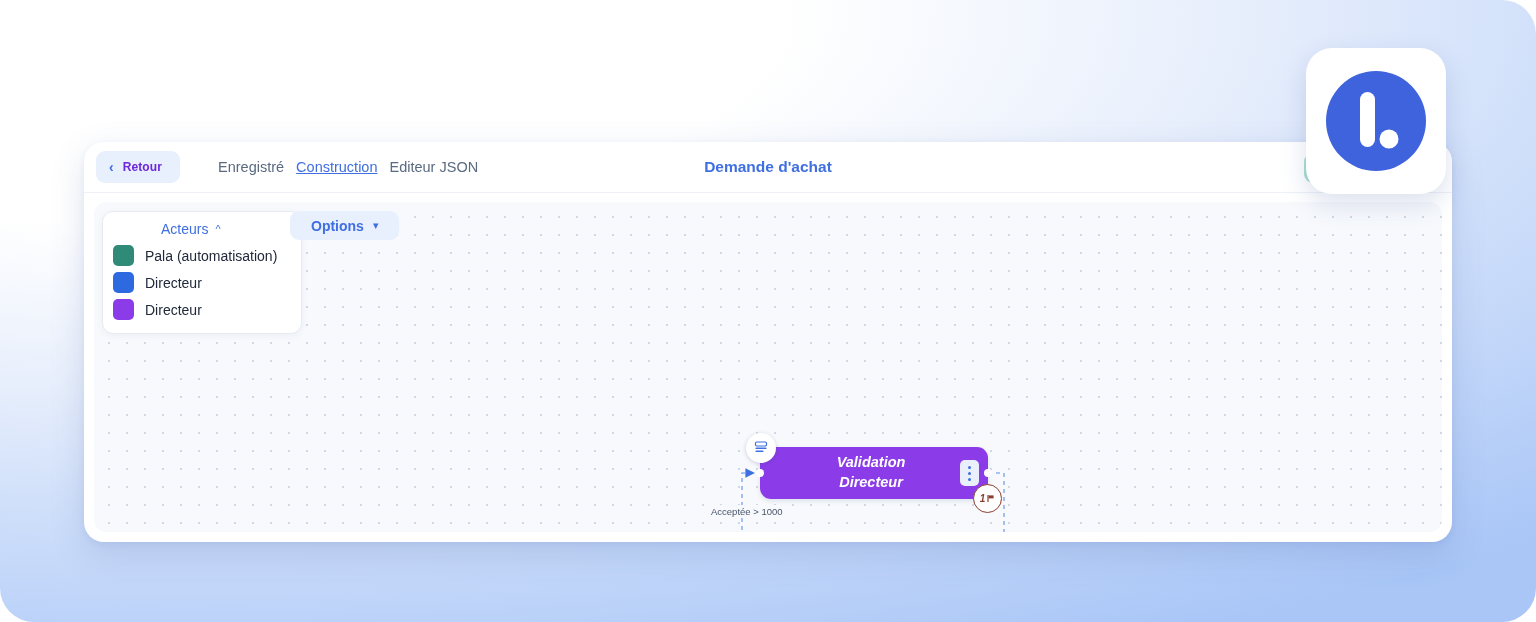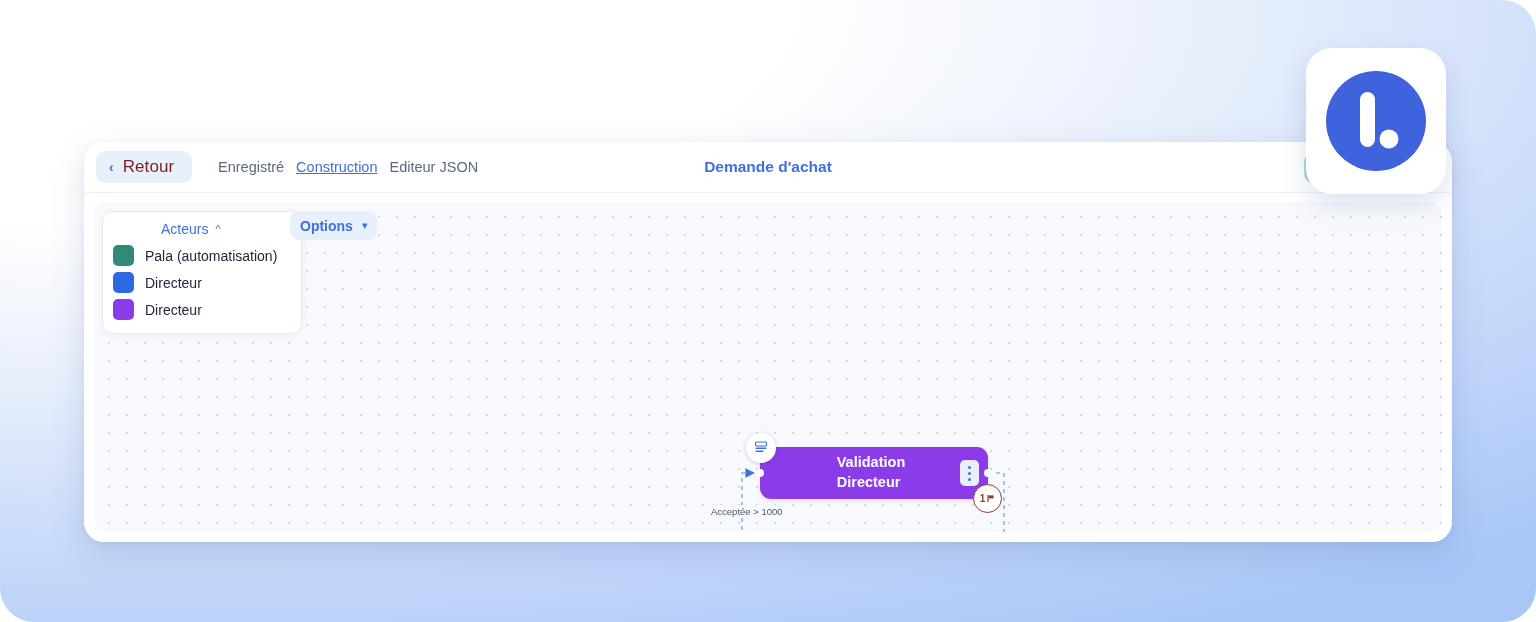--- a/index.html
+++ b/index.html
@@ -30,21 +30,21 @@
   #back-button{
     position:absolute;left:12px;top:9px;height:32px;
     display:flex;align-items:center;gap:9px;
     background:#e8effd;border-radius:9px;padding:0 18px 0 13px;
     cursor:pointer;
   }
   #back-button .chev{
     font-size:14px;color:#3f6fe0;line-height:1;font-weight:700;
   }
   #back-button .lbl{
-    font-size:17px;font-weight:400;color:#7f1d1d;letter-spacing:.1px;
+    font-size:12px;font-weight:700;color:#6d28d9;letter-spacing:.1px;
   }
   #crumbs{
     position:absolute;left:134px;top:0;height:50px;
     display:flex;align-items:center;gap:12px;
   }
   #crumbs .crumb{font-size:14.5px;color:#5a6a80;cursor:pointer;}
   #crumbs .crumb.active{color:#3f6fe0;text-decoration:underline;font-weight:400;}
   #doc-title{
     position:absolute;left:0;top:0;width:100%;height:50px;
     display:flex;align-items:center;justify-content:center;
@@ -82,32 +82,33 @@
     display:flex;align-items:center;gap:7px;
     font-size:14px;color:#3f6fe0;margin-bottom:5px;cursor:pointer;margin-left:48px;
   }
   #legend .head .caret{font-size:11px;color:#3f6fe0;}
   .legend-row{display:flex;align-items:center;gap:11px;height:27px;}
   .legend-sw{width:21px;height:21px;border-radius:5px;flex:0 0 auto;}
   .legend-lbl{font-size:14px;color:#20293a;white-space:nowrap;}
   
   #options-button{
     position:absolute;left:196px;top:9px;height:29px;
-    display:flex;align-items:center;gap:9px;padding:0 10px;
+    display:flex;align-items:center;gap:9px;padding:0 21px;
     background:#e8effd;border-radius:9px;cursor:pointer;
   }
   #options-button .lbl{font-size:14px;font-weight:700;color:#3f6fe0;}
   #options-button .caret{font-size:11px;color:#3f6fe0;}
   
   .node{
     position:absolute;border-radius:11px;
     display:flex;align-items:center;justify-content:center;
-    color:#fff;
+    color:#fff;text-align:center;
     font-size:14.5px;font-weight:700;line-height:1.35;
     box-shadow:0 2px 5px rgba(40,60,110,.13);
+    font-style:italic;
   }
   .node .ntext{padding:0 44px 0 38px;}
   .node-menu{
     position:absolute;right:9px;top:50%;transform:translateY(-50%);
     width:19px;height:26px;border-radius:5px;background:#eaf0fb;
     display:flex;flex-direction:column;align-items:center;justify-content:center;gap:3px;
     cursor:pointer;
   }
   .node-menu i{width:3px;height:3px;border-radius:50%;background:#3f6fe0;display:block;}
   .port{

